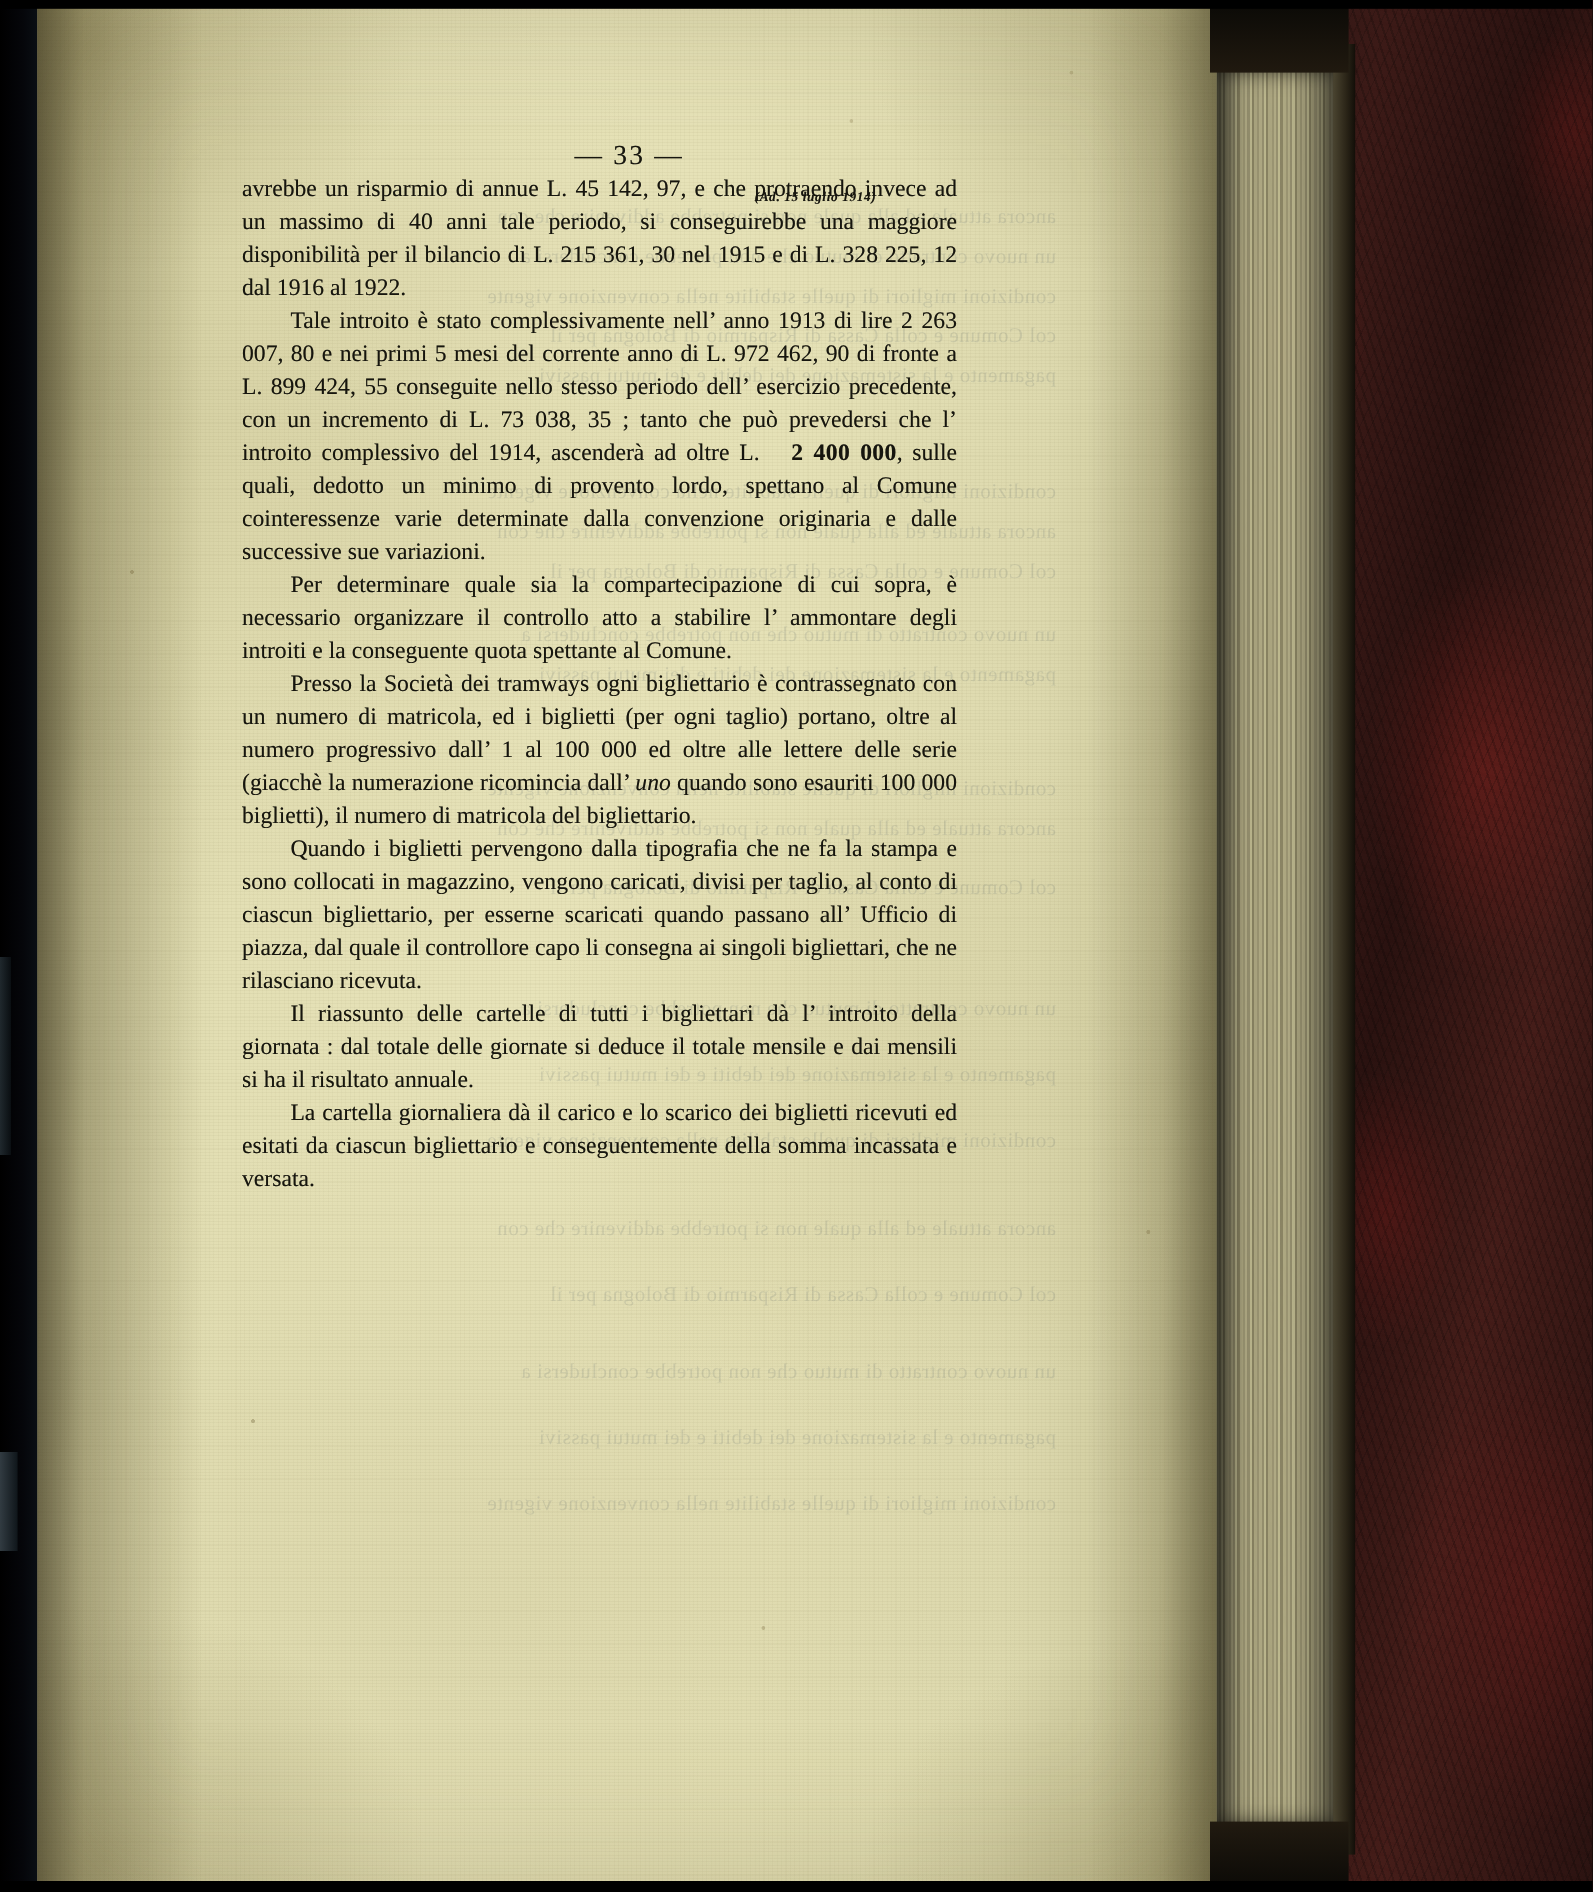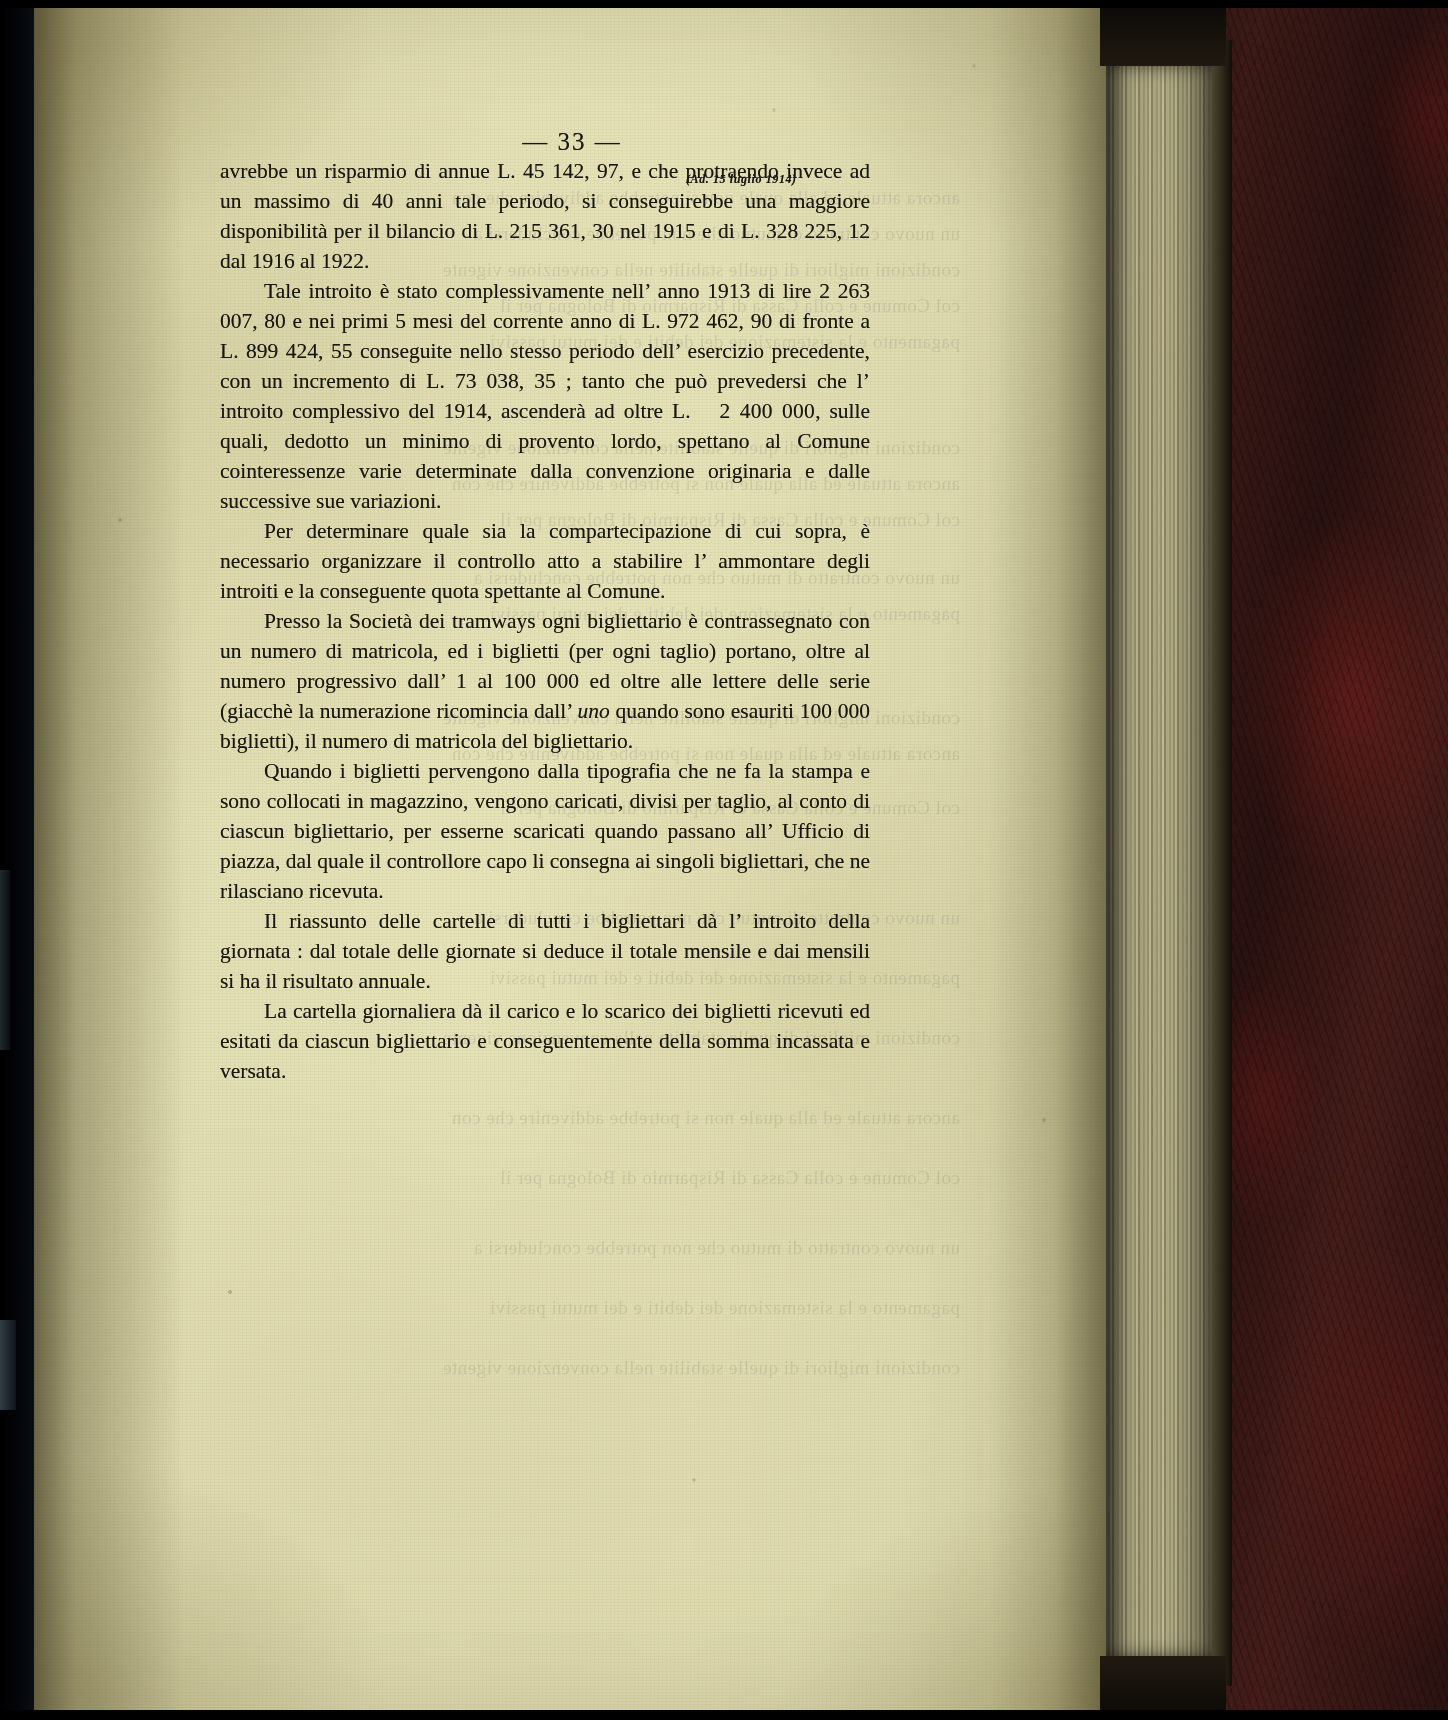--- a/index.html
+++ b/index.html
@@ -178,21 +178,21 @@
   .p-indent { text-indent: 44px; }
   .heading {
     margin: 22px 0 20px 0 !important;
     text-align: center;
     font-weight: bold;
     font-size: 21.5px;
     letter-spacing: .6px;
     color: #100f09;
     text-indent: 0;
   }
-  .bold-num { font-weight: normal; letter-spacing: .3px; margin-left: 20px; }
+  .bold-num { font-weight: bold; letter-spacing: .3px; margin-left: 20px; }
   .ital { font-style: italic; }
 
   .sidenote {
     position: absolute;
     top: 172px;
     left: 652px;
     width: 230px;
     font-style: italic;
     font-weight: bold;
     font-size: 12px;

